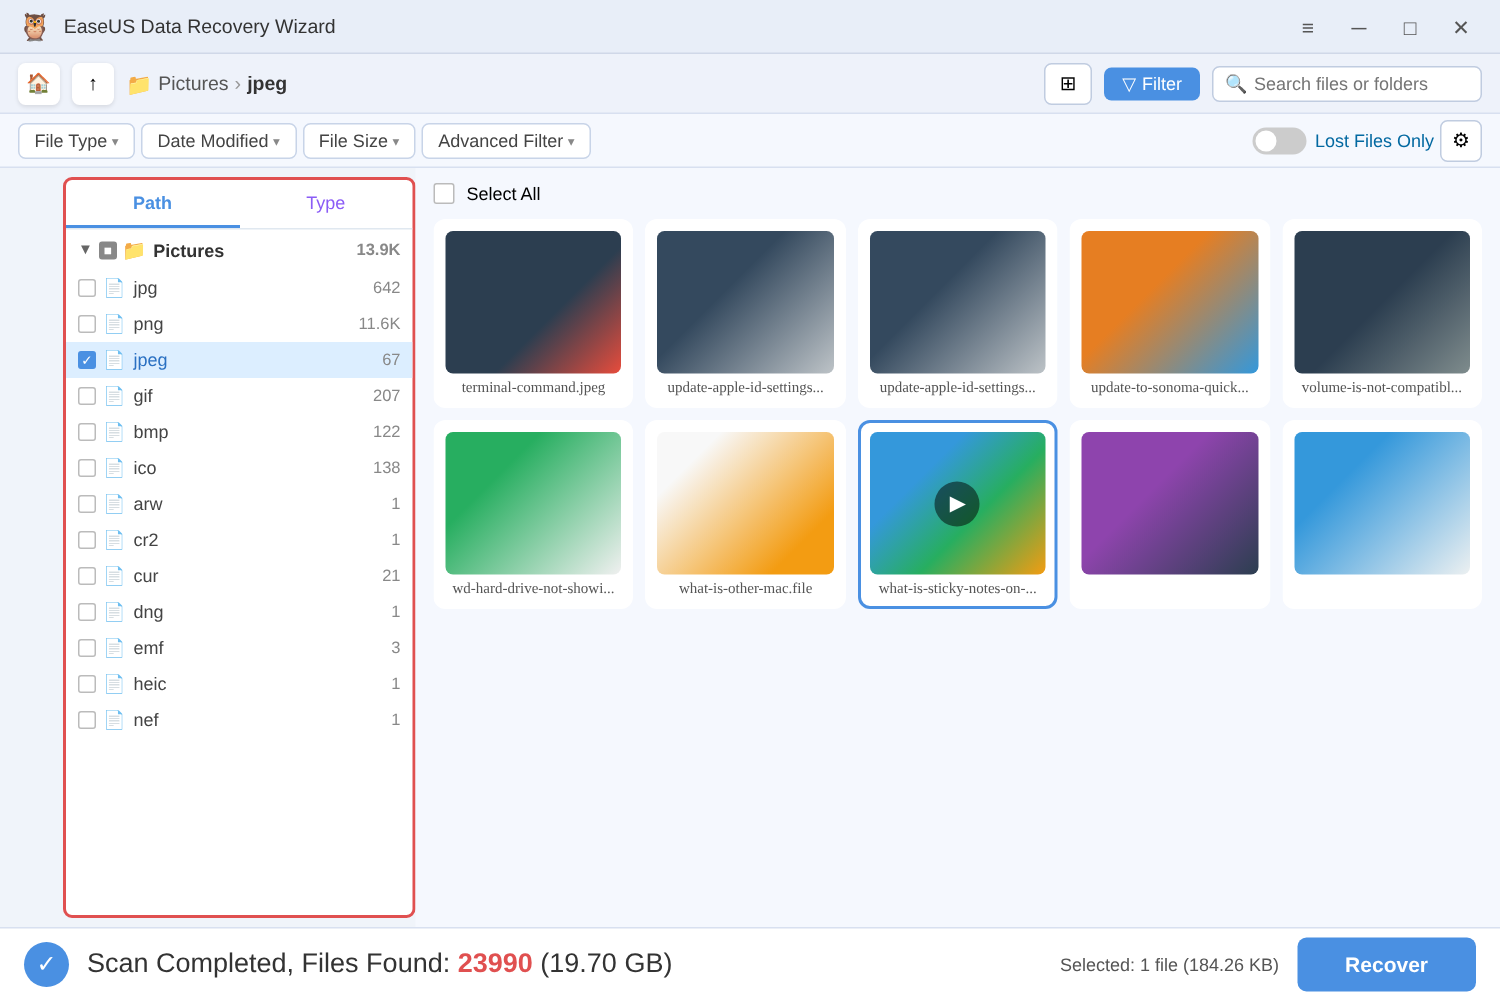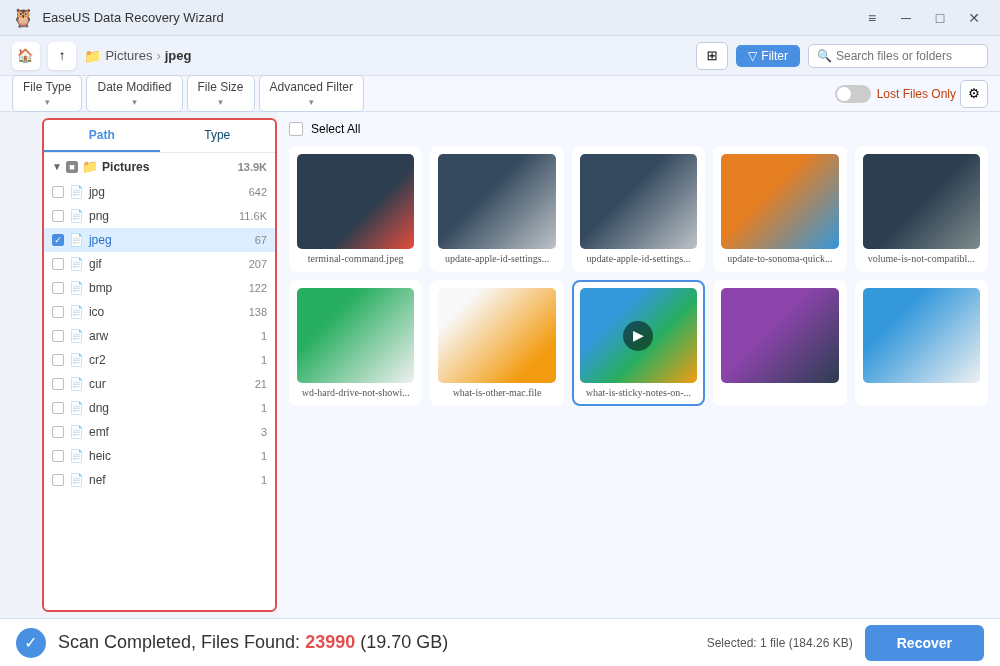--- a/index.html
+++ b/index.html
@@ -28,38 +28,38 @@
     .view-toggle-btn { width: 32px; height: 28px; border: 1px solid #c0cce0; background: white; border-radius: 5px; cursor: pointer; display: flex; align-items: center; justify-content: center; }
     .filter-btn { display: flex; align-items: center; gap: 4px; padding: 4px 12px; background: #4a90e2; color: white; border: none; border-radius: 5px; cursor: pointer; font-size: 12px; }
     .search-box { display: flex; align-items: center; background: white; border: 1px solid #c0cce0; border-radius: 5px; padding: 4px 8px; gap: 4px; width: 180px; }
     .search-box input { border: none; outline: none; font-size: 12px; color: #999; width: 140px; background: transparent; }
 
     
     .filterbar {
       display: flex; align-items: center; background: #f5f8fe; height: 36px;
       padding: 0 12px; gap: 4px; border-bottom: 1px solid #d8e0f0;
     }
-    .filter-pill { display: flex; align-items: center; gap: 3px; padding: 4px 10px; background: white; border: 1px solid #c8d4e8; border-radius: 5px; cursor: pointer; font-size: 12px; color: #444; flex-direction: column; }
+    .filter-pill { display: flex; align-items: center; gap: 3px; padding: 4px 10px; background: white; border: 1px solid #c8d4e8; border-radius: 5px; cursor: pointer; font-size: 12px; color: #444; }
     .filter-pill .chevron { font-size: 9px; color: #888; }
     .filterbar-spacer { flex: 1; }
-    .lost-files-toggle { display: flex; align-items: center; gap: 6px; font-size: 12px; color: #c2410c; }
+    .lost-files-toggle { display: flex; align-items: center; gap: 6px; font-size: 12px; color: #0369a1; }
     .toggle-switch { width: 36px; height: 18px; background: #ccc; border-radius: 9px; position: relative; cursor: pointer; }
     .toggle-switch::after { content: ''; width: 14px; height: 14px; background: white; border-radius: 50%; position: absolute; top: 2px; left: 2px; transition: 0.2s; }
     .settings-icon-btn { width: 28px; height: 28px; border: 1px solid #c0cce0; background: white; border-radius: 5px; display: flex; align-items: center; justify-content: center; cursor: pointer; }
 
     
     .main { display: flex; height: calc(666px - 36px - 40px - 36px - 48px); padding-left: 36px; }
 
     
     .sidebar {
       width: 235px; min-width: 235px; background: white; border: 2px solid #e05050; border-radius: 6px;
       margin: 6px 0 6px 6px; overflow-y: auto; overflow-x: hidden;
     }
     .sidebar-tabs { display: flex; border-bottom: 1px solid #e0e8f0; }
-    .sidebar-tab { flex: 1; padding: 8px 0; text-align: center; font-size: 12px; cursor: pointer; color: #0c4a6e; border-bottom: 2px solid transparent; }
+    .sidebar-tab { flex: 1; padding: 8px 0; text-align: center; font-size: 12px; cursor: pointer; color: #8b5cf6; border-bottom: 2px solid transparent; }
     .sidebar-tab.active { color: #4a90e2; border-bottom: 2px solid #4a90e2; font-weight: 600; }
     .sidebar-item { display: flex; align-items: center; padding: 5px 8px; gap: 5px; cursor: pointer; font-size: 12px; color: #444; }
     .sidebar-item.active { background: #dceeff; color: #2a70c2; }
     .sidebar-folder-header { display: flex; align-items: center; padding: 6px 8px; gap: 4px; font-size: 12px; color: #333; font-weight: 600; cursor: pointer; }
     .sidebar-count { margin-left: auto; color: #888; font-size: 11px; }
     .folder-icon { color: #f0a030; font-size: 13px; }
     .cb { width: 12px; height: 12px; border: 1px solid #bbb; border-radius: 2px; display: inline-flex; align-items: center; justify-content: center; background: white; flex-shrink: 0; }
     .cb.checked { background: #4a90e2; border-color: #4a90e2; color: white; font-size: 9px; }
     .cb.partial { background: #888; border-color: #888; color: white; font-size: 9px; }
     .chevron-down { font-size: 10px; color: #666; }

